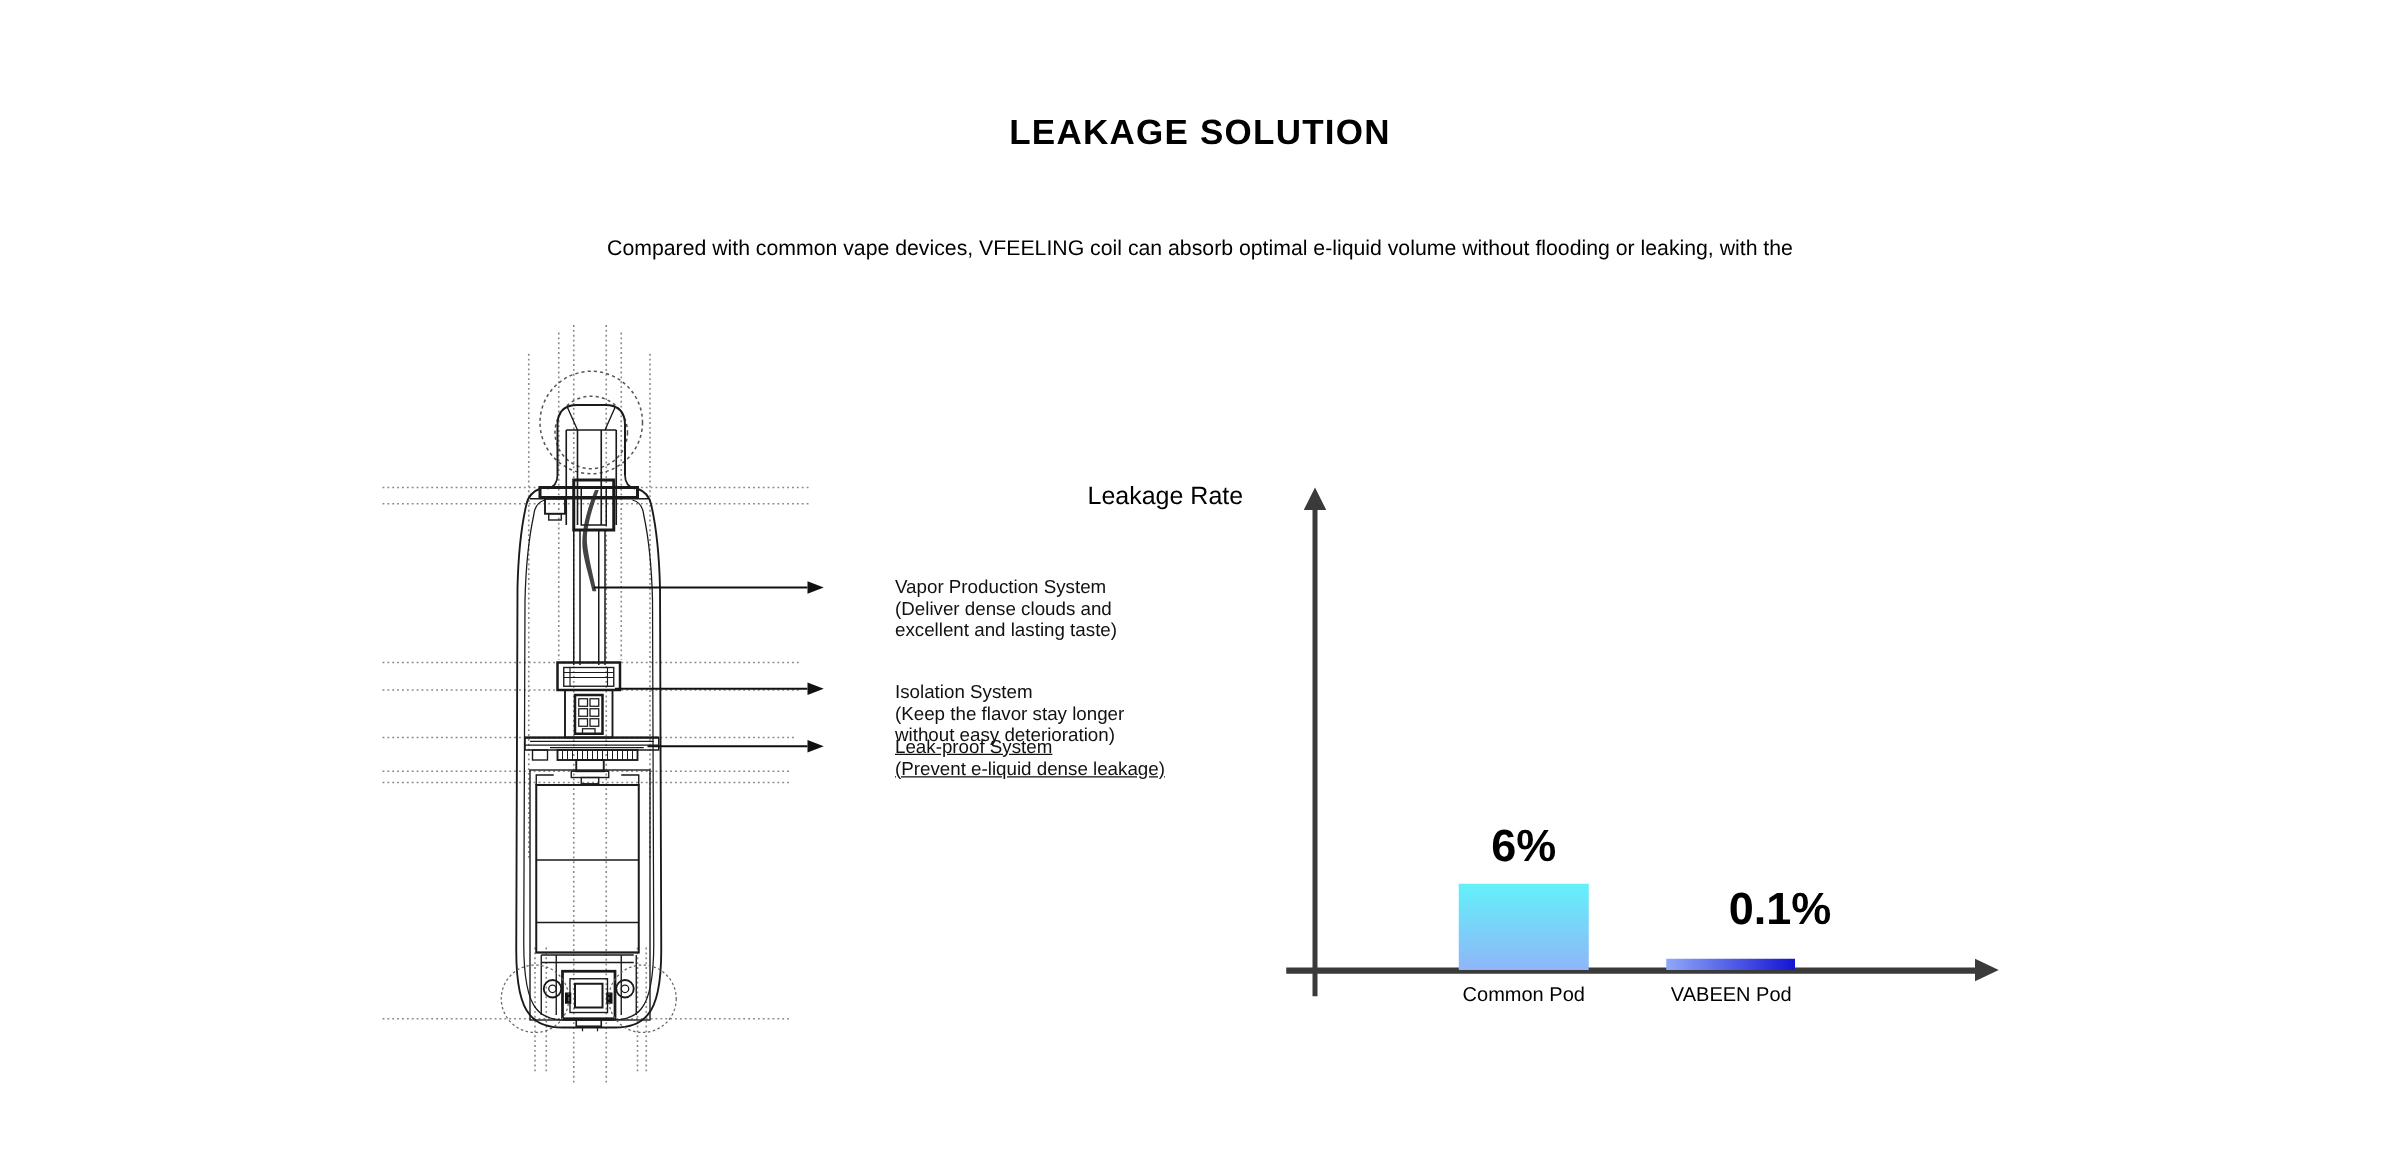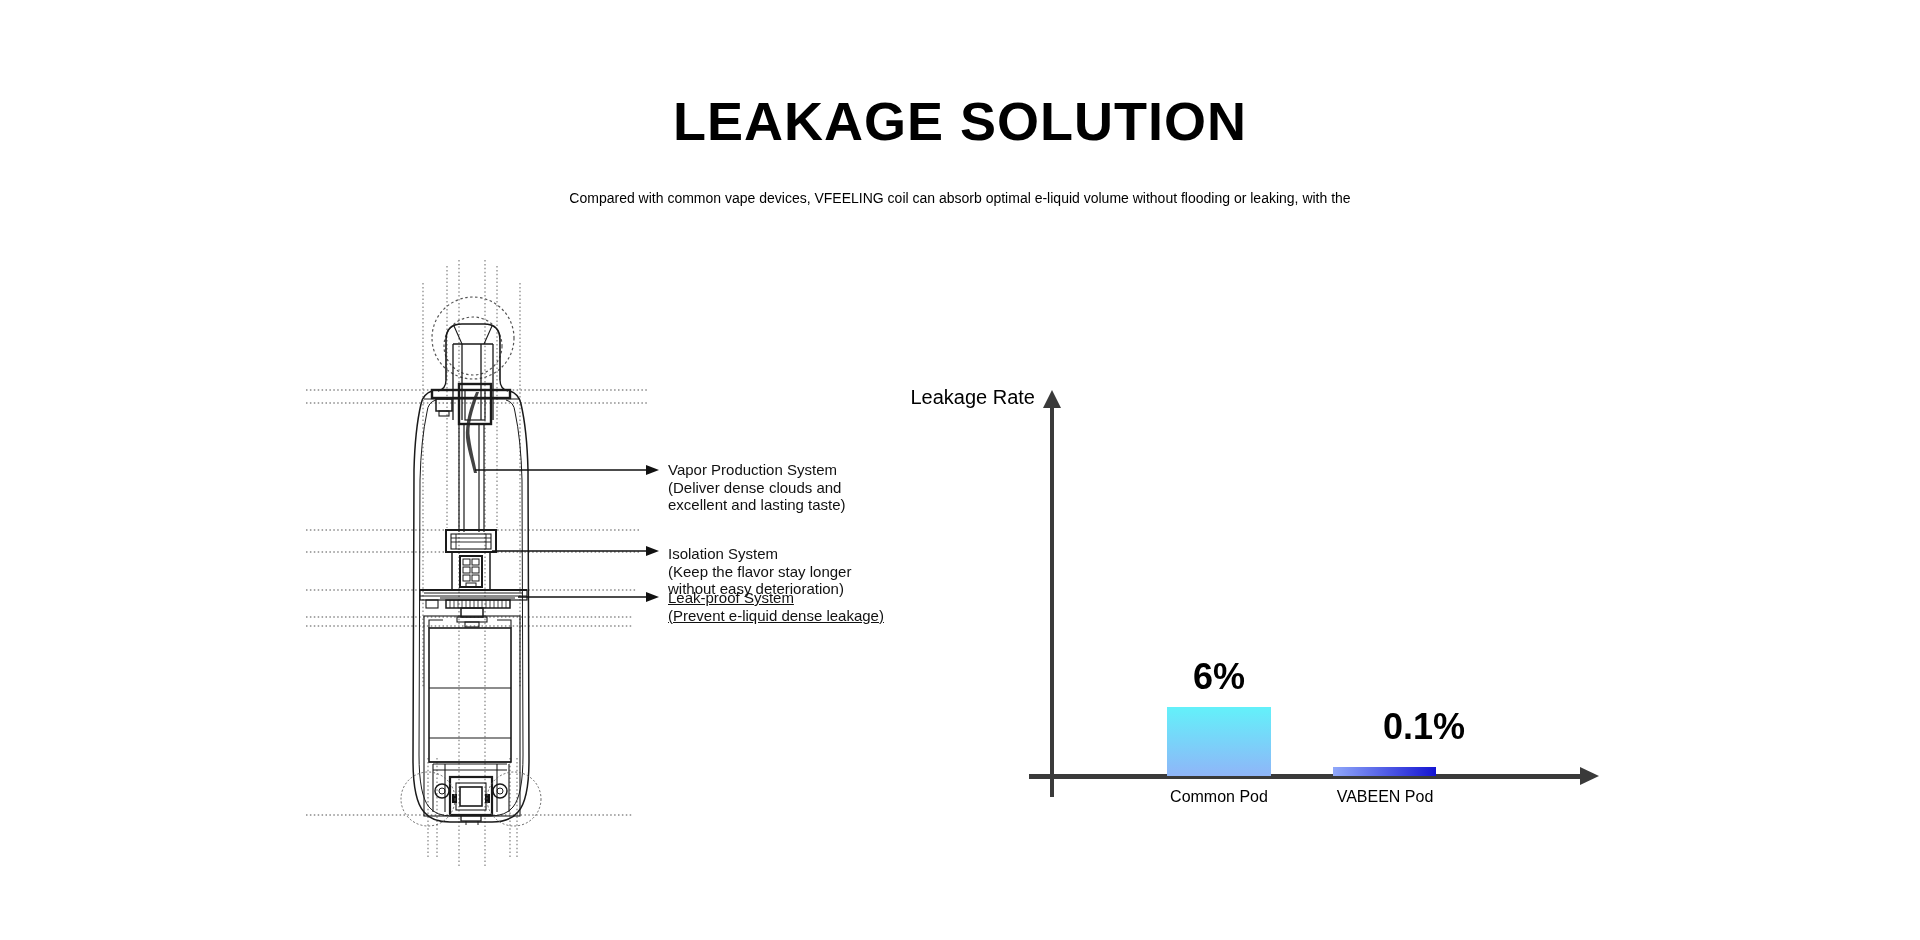--- a/index.html
+++ b/index.html
@@ -1,35 +1,35 @@
 <!DOCTYPE html>
 <html><head>
 <meta charset="utf-8">
 <style>
   * { margin:0; padding:0; box-sizing:border-box; }
   html,body { width:1920px; height:940px; background:#ffffff; overflow:hidden;
     font-family:"Liberation Sans", sans-serif; color:#000; }
   .abs { position:absolute; }
 
   .page-title { left:0; top:90px; width:1920px; text-align:center;
-    font-size:54px; font-weight:700; letter-spacing:1px; }
+    font-size:28px; font-weight:700; letter-spacing:1px; }
 
   .subtitle { left:0; top:186px; width:1920px; text-align:center;
-    font-size:14px; line-height:25px; font-weight:400; }
+    font-size:17px; line-height:25px; font-weight:400; }
 
   .diagram-svg { left:300px; top:250px; width:370px; height:620px; }
 
   .callout { left:668px; font-size:15px; line-height:17.5px; color:#111; }
-  .callout .c-line { white-space:nowrap; }
+  .callout .c-line { white-space:nowrap;margin-left:48px; }
   #callout-0 { top:461px; }
   #callout-1 { top:545px; }
   #callout-2 { top:589px;text-decoration:underline; }
 
   
-  .y-axis-label { left:870px; top:386px; width:165px; text-align:right;
+  .y-axis-label { left:870px; top:386px; width:165px; 
     font-size:20px; font-weight:400; }
   .y-axis { left:1050px; top:408px; width:4px; height:389px; background:#3a3a3a; }
   .y-arrow { left:1043px; top:390px; width:0; height:0;
     border-left:9px solid transparent; border-right:9px solid transparent;
     border-bottom:18px solid #3a3a3a; }
   .x-axis { left:1029px; top:774px; width:552px; height:5px; background:#3a3a3a; }
   .x-arrow { left:1580px; top:767px; width:0; height:0;
     border-top:9px solid transparent; border-bottom:9px solid transparent;
     border-left:19px solid #3a3a3a; }
   .bar { bottom:164px; }

